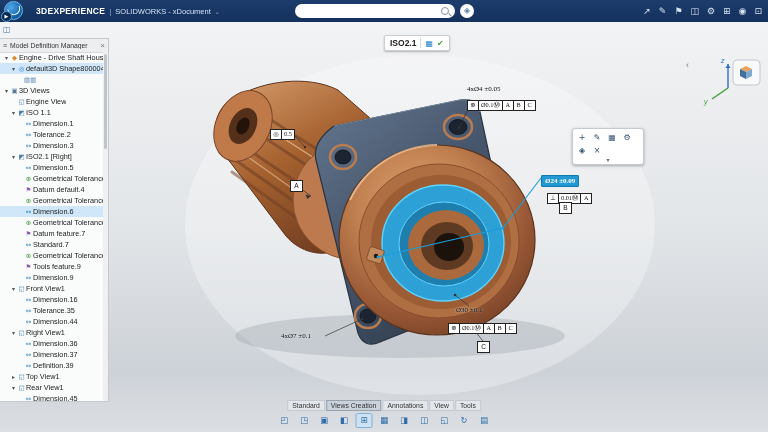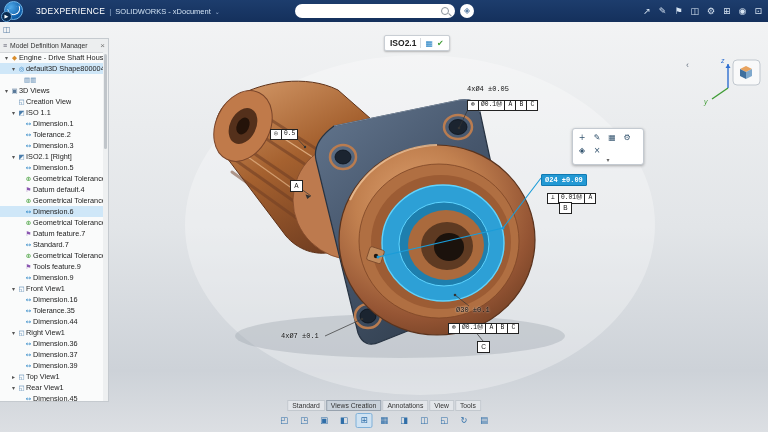--- a/index.html
+++ b/index.html
@@ -9,21 +9,21 @@
   .topbar{position:absolute;left:0;top:0;width:768px;height:22px;z-index:30;
           background:linear-gradient(180deg,#1d3d6d,#14305c);display:flex;align-items:center;}
   .logo-wrap{position:relative;width:30px;height:22px;}
   .logo{position:absolute;left:4px;top:1px;width:19px;height:19px;border-radius:50%;
         background:radial-gradient(circle at 35% 30%,#4fa8e8,#0d5ca8 70%,#083e74);
         border:1px solid #6fb7ec;box-sizing:border-box;}
   .logo::after{content:"";position:absolute;left:3px;top:5px;width:11px;height:7px;
         border:1.6px solid #fff;border-top:none;border-radius:0 0 10px 10px;transform:rotate(-18deg);}
   .logo-badge{position:absolute;left:1px;top:11px;width:9px;height:9px;border-radius:50%;
         background:#0b2b50;border:1px solid #5d9ed6;color:#fff;font-size:5px;line-height:9px;text-align:center;}
-  .brand{color:#fff;font-size:8.5px;font-weight:normal;letter-spacing:.3px;margin-left:6px;}
+  .brand{color:#fff;font-size:8.5px;font-weight:bold;letter-spacing:.3px;margin-left:6px;}
   .brand-sep{color:#8fa9cc;font-size:8px;margin:0 4px;}
   .brand-app{color:#cfe0f2;font-size:7.5px;}
   .brand-caret{color:#9fb6d6;font-size:6px;margin-left:4px;}
   .search-wrap{position:absolute;left:295px;top:4px;display:flex;align-items:center;gap:5px;}
   .search-box{width:160px;height:14px;background:#fff;border-radius:7px;display:flex;align-items:center;
               padding:0 6px;box-sizing:border-box;}
   .search-box input{flex:1;border:none;outline:none;font-size:7px;background:transparent;
                     font-family:"Liberation Sans",sans-serif;}
   .mag{width:6px;height:6px;border:1.2px solid #8a939c;border-radius:50%;position:relative;display:inline-block;}
   .mag::after{content:"";position:absolute;width:3.5px;height:1.2px;background:#8a939c;
@@ -56,21 +56,21 @@
   #scene{position:absolute;left:0;top:0;z-index:5;pointer-events:none;}
   
   .chip{position:absolute;left:384px;top:35px;z-index:8;background:#fff;border:1px solid #c9ced4;
         border-radius:2px;box-shadow:0 1px 2px rgba(0,0,0,.25);display:flex;align-items:center;
         gap:4px;padding:2px 5px;}
   .chip-label{font-size:8.5px;font-weight:bold;color:#222;}
   .chip-div{width:1px;height:10px;background:#d6dade;}
   .chip-ic{font-size:8px;font-family:"DejaVu Sans",sans-serif;}
   .chip-ic.blue{color:#1f7ec2;} .chip-ic.green{color:#3f9c35;}
   
-  .ann{position:absolute;z-index:6;white-space:nowrap;font-family:Liberation Mono, monospace;}
+  .ann{position:absolute;z-index:6;white-space:nowrap;font-family:Liberation Serif, serif;}
   .dim-text{font-size:7px;color:#111;text-shadow:0 0 2px #eceff1;}
   .fcf{display:inline-flex;border:1px solid #222;background:#fff;font-size:6.3px;color:#111;margin-top:1px;}
   .fcf span{padding:0 2px;border-right:1px solid #222;min-width:6px;text-align:center;line-height:8.5px;}
   .fcf span:last-child{border-right:none;}
   .datum-box{position:absolute;z-index:6;width:11px;height:10px;border:1px solid #222;background:#fff;
              font-size:6.5px;text-align:center;line-height:10px;color:#111;}
   .dim-blue{background:#2399d4;color:#fff;border:1px solid #117ab2;padding:1px 3px;font-size:7px;
             font-weight:bold;border-radius:1px;display:inline-block;}
   
   .ctx{position:absolute;left:572px;top:128px;width:66px;z-index:8;background:#fff;
@@ -335,21 +335,21 @@
           <span class="tlabel"></span>
         </div>
         <div class="trow" style="padding-left: 3px;">
           <span class="caret">▾</span>
           <span class="ticon" style="color: rgb(90, 122, 154);">▣</span>
           <span class="tlabel">3D Views</span>
         </div>
         <div class="trow" style="padding-left: 10px;">
           <span class="caret"></span>
           <span class="ticon" style="color: rgb(74, 125, 171);">◱</span>
-          <span class="tlabel">Creation View</span>
+          <span class="tlabel">Engine View</span>
         </div>
         <div class="trow" style="padding-left: 10px;">
           <span class="caret">▾</span>
           <span class="ticon" style="color: rgb(74, 125, 171);">◩</span>
           <span class="tlabel">ISO 1.1</span>
         </div>
         <div class="trow" style="padding-left: 17px;">
           <span class="caret"></span>
           <span class="ticon" style="color: rgb(31, 126, 194);">↔</span>
           <span class="tlabel">Dimension.1</span>
@@ -455,21 +455,21 @@
           <span class="tlabel">Dimension.36</span>
         </div>
         <div class="trow" style="padding-left: 17px;">
           <span class="caret"></span>
           <span class="ticon" style="color: rgb(31, 126, 194);">↔</span>
           <span class="tlabel">Dimension.37</span>
         </div>
         <div class="trow" style="padding-left: 17px;">
           <span class="caret"></span>
           <span class="ticon" style="color: rgb(31, 126, 194);">↔</span>
-          <span class="tlabel">Dimension.39</span>
+          <span class="tlabel">Definition.39</span>
         </div>
         <div class="trow" style="padding-left: 10px;">
           <span class="caret">▸</span>
           <span class="ticon" style="color: rgb(74, 125, 171);">◱</span>
           <span class="tlabel">Top View1</span>
         </div>
         <div class="trow" style="padding-left: 10px;">
           <span class="caret">▾</span>
           <span class="ticon" style="color: rgb(74, 125, 171);">◱</span>
           <span class="tlabel">Rear View1</span>

